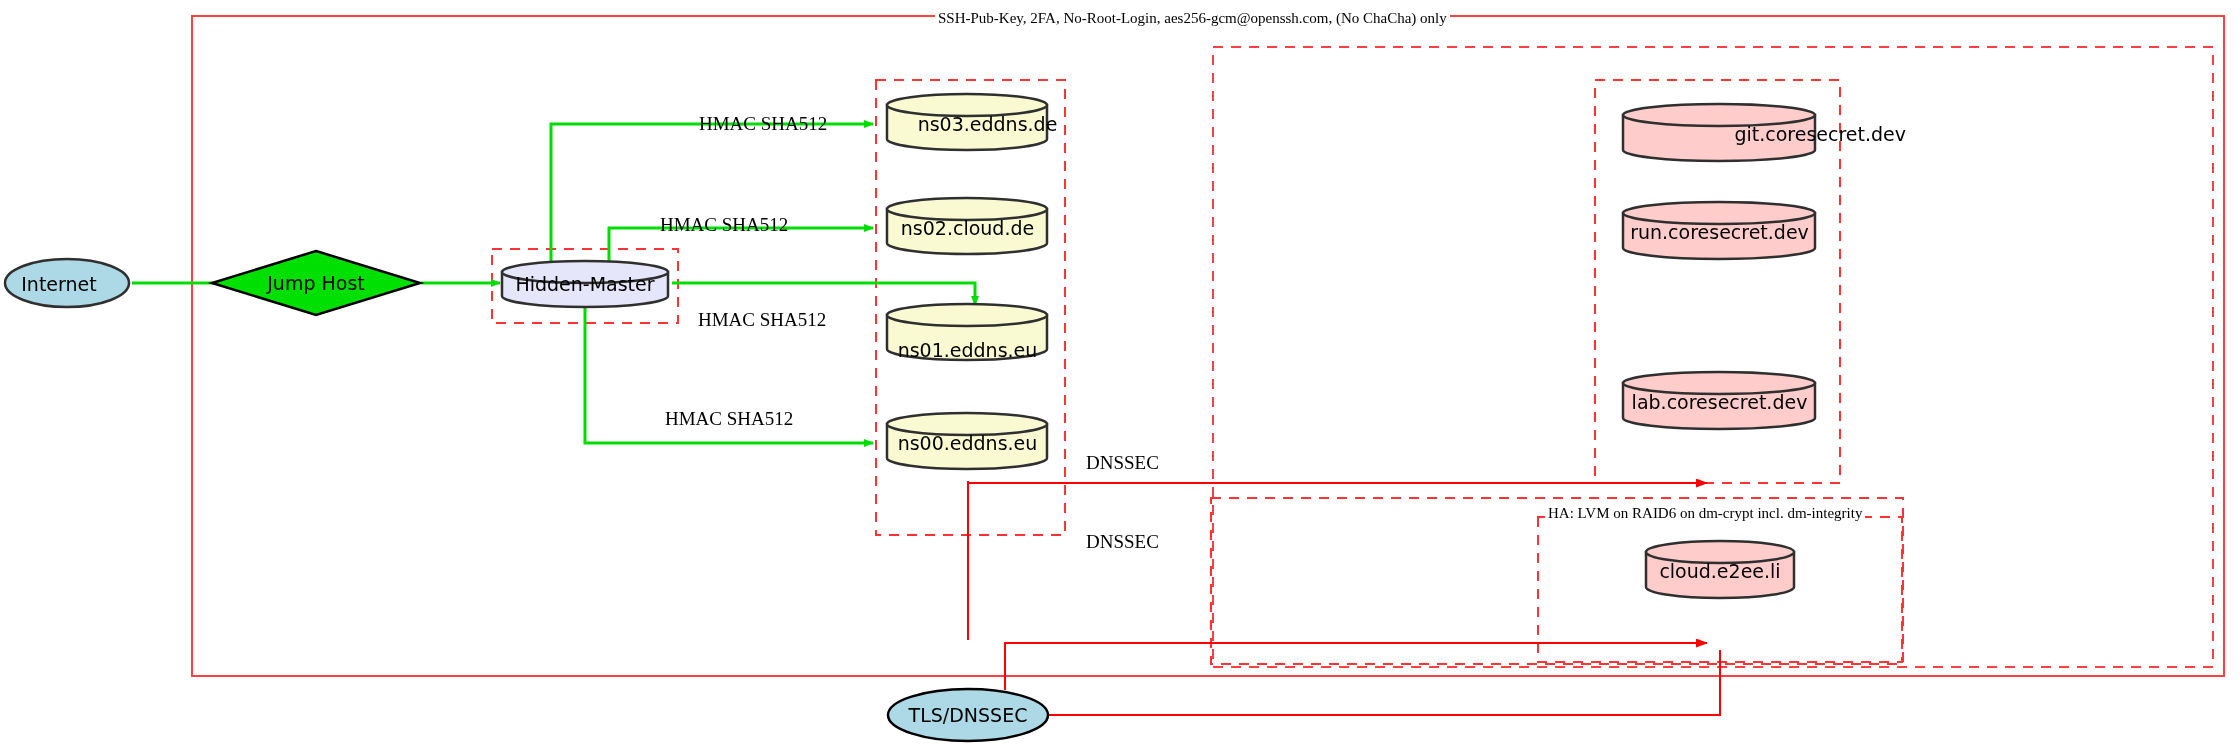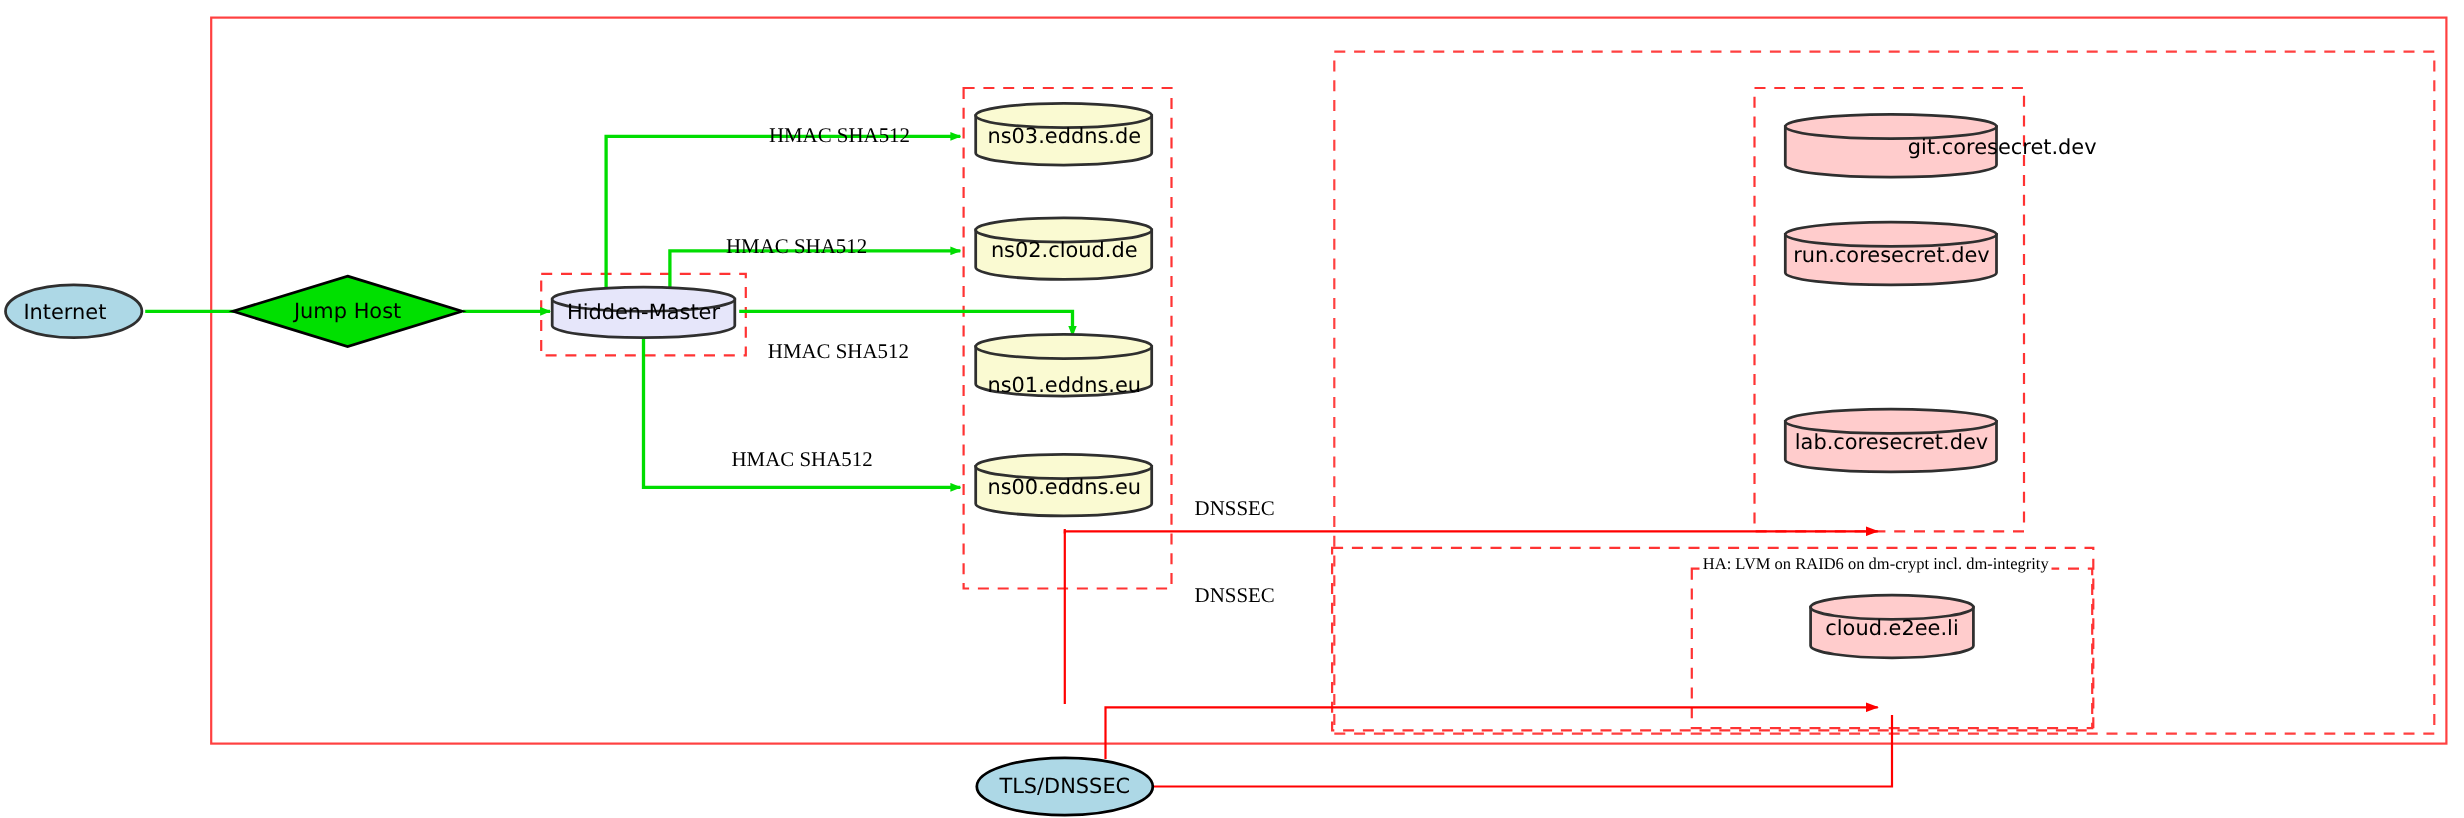--- a/index.html
+++ b/index.html
@@ -151,31 +151,32 @@
     </g>
 
     <g>
       <path d="M1646,552 L1646,587 a74,11 0 0 0 148,0 L1794,552 z" fill="#ffcccc" stroke="#2f2f2f" stroke-width="2.5"></path>
       <ellipse cx="1720" cy="552" rx="74" ry="11" fill="#ffcccc" stroke="#2f2f2f" stroke-width="2.5"></ellipse>
     </g>
 
     <ellipse cx="968" cy="715" rx="80" ry="26" fill="#add8e6" stroke="#000000" stroke-width="2.5"></ellipse>
   </svg>
 
+  <div class="cluster-label" style="left:935px; top:10px;">SSH-Pub-Key, 2FA, No-Root-Login, aes256-gcm@openssh.com, (No ChaCha) only</div>
 
 
   <div class="cluster-label" style="left:1545px; top:505px;">HA: LVM on RAID6 on dm-crypt incl. dm-integrity</div>
 
   <div class="node-label" style="left:7px; top:273px; width:104px;">Internet</div>
 
   <div class="node-label" style="left:246px; top:272px; width:140px;">Jump Host</div>
 
   <div class="node-label" style="left:505px; top:273px; width:160px;">Hidden-Master</div>
 
-  <div class="node-label" style="left:890px; top:113px; width:155px;">ns03.eddns.de</div>
+  <div class="node-label" style="left:890px; top:113px; width:155px;padding-left:20px;">ns03.eddns.de</div>
 
   <div class="node-label" style="left:890px; top:217px; width:155px;">ns02.cloud.de</div>
 
   <div class="node-label" style="left:890px; top:323px; width:155px;margin-top:16px;">ns01.eddns.eu</div>
 
   <div class="node-label" style="left:890px; top:432px; width:155px;">ns00.eddns.eu</div>
 
   <div class="node-label" style="left:1721px; top:123px; width:185px;text-align:right;">git.coresecret.dev</div>
 
   <div class="node-label" style="left:1627px; top:221px; width:185px;">run.coresecret.dev</div>

